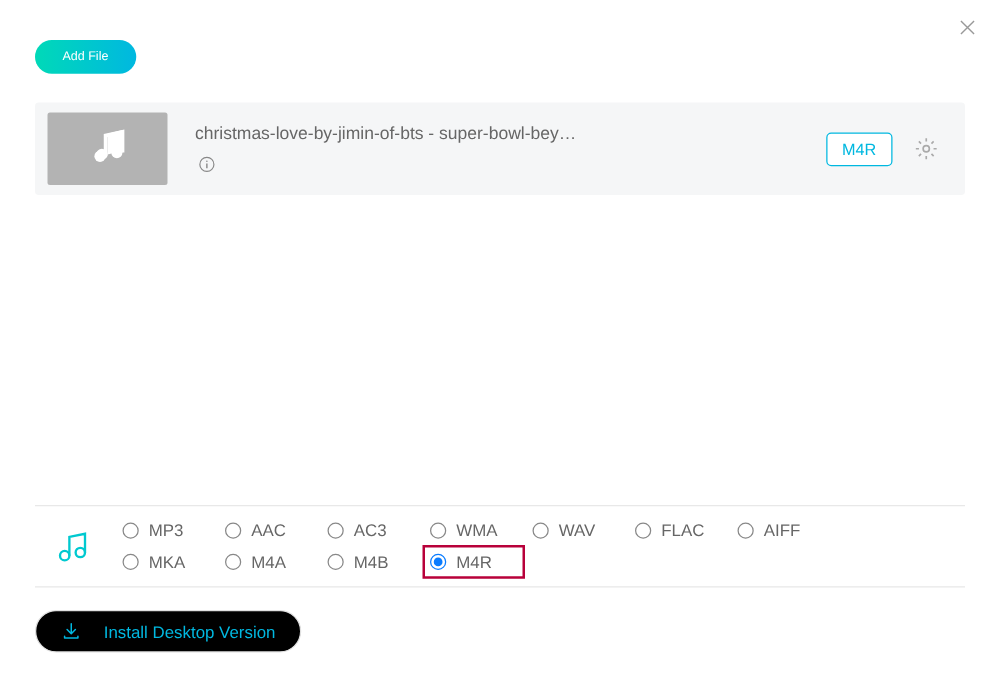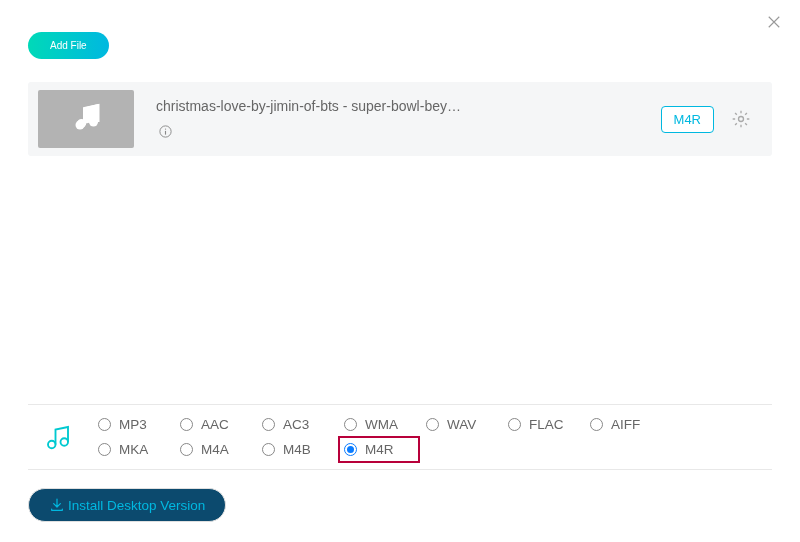--- a/index.html
+++ b/index.html
@@ -170,26 +170,26 @@
       left: 28px;
       right: 28px;
       bottom: 20px;
       display: flex;
       justify-content: space-between;
       align-items: center;
     }
     .install-btn {
       display: flex;
       align-items: center;
-      gap: 3px;
+      gap: 18px;
       padding: 8px 20px;
       border: 1px solid #e0e0e0;
       border-radius: 20px;
       color: #00b8e0;
-      background: #0c4a6e;
+      background: #000000;
       cursor: pointer;
       font-size: 13.5px;
     }
     .install-btn svg { width: 16px; height: 16px; }
     .convert-btn {
       padding: 9px 36px;
       border-radius: 20px;
       border: none;
       background: linear-gradient(90deg, #00d9b8 0%, #00b8e0 100%);
       color: #fff;

